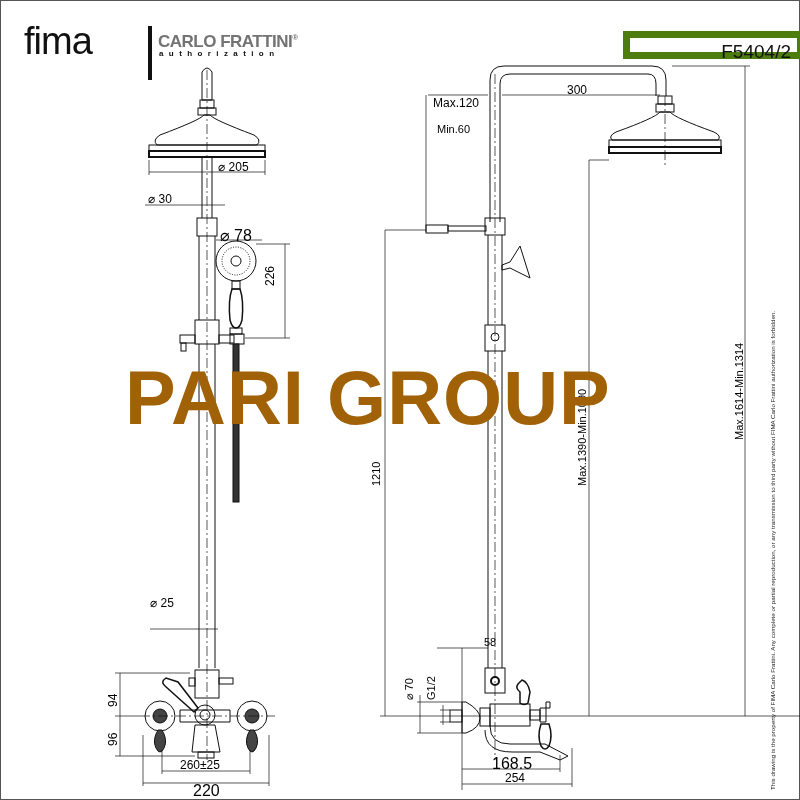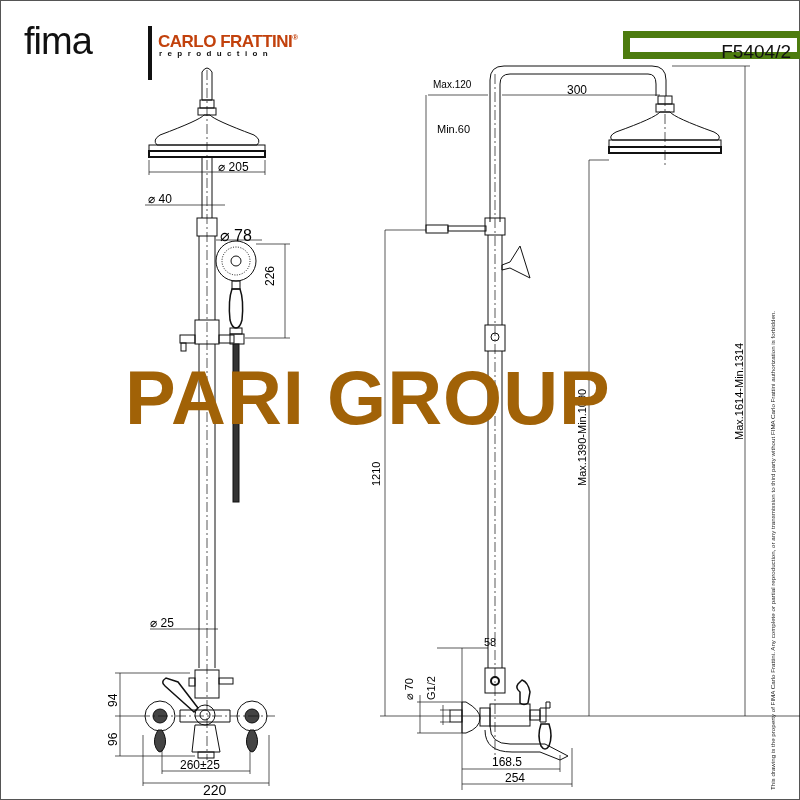--- a/index.html
+++ b/index.html
@@ -1,37 +1,37 @@
 <!DOCTYPE html>
 <html><head>
 <meta charset="utf-8">
 <style>
   html,body{margin:0;padding:0;background:#fff;}
   body{width:800px;height:800px;position:relative;overflow:hidden;font-family:"Liberation Sans",sans-serif;}
   .frame{position:absolute;left:0;top:0;width:798px;height:798px;border:1px solid #555;}
   .logo{position:absolute;left:24px;top:20px;height:60px;}
   .logo-fima{position:absolute;left:0;top:2px;font-family:"Liberation Sans",sans-serif;font-size:38px;letter-spacing:-1px;color:#111;line-height:1;}
   .logo-bar{position:absolute;left:124px;top:6px;width:4px;height:54px;background:#111;}
-  .logo-cf{position:absolute;left:134px;top:13px;font-size:17px;font-weight:bold;color:#c2410c;letter-spacing:-0.5px;white-space:nowrap;line-height:1;}
+  .logo-cf{position:absolute;left:134px;top:13px;font-size:17px;font-weight:bold;color:#737373;letter-spacing:-0.5px;white-space:nowrap;line-height:1;}
   .logo-sub{position:absolute;left:135px;top:30px;font-size:8px;font-weight:bold;letter-spacing:5.4px;color:#111;white-space:nowrap;line-height:1;}
   .code-box{position:absolute;left:623px;top:31px;width:181px;height:28px;border:7px solid #4d7c0f;box-sizing:border-box;text-align:right;padding-right:6px;font-size:19px;line-height:27px;color:#111;}
   .watermark{position:absolute;left:125px;top:360px;font-size:76px;font-weight:bold;color:#a16207;letter-spacing:1px;white-space:nowrap;line-height:1;}
   .notice{position:absolute;left:769px;top:790px;transform-origin:0 0;transform:rotate(-90deg);font-size:6.2px;color:#222;white-space:nowrap;}
   svg{position:absolute;left:0;top:0;}
 </style>
 </head>
 <body>
 
 <div class="frame"></div>
 
 <div class="logo">
   <span class="logo-fima">fima</span>
   <span class="logo-bar"></span>
   <span class="logo-cf"><span>CARLO FRATTINI</span><sup style="font-size:8px">®</sup></span>
-  <span class="logo-sub">reproduction</span>
+  <span class="logo-sub">authorization</span>
 </div>
 
 <div class="code-box">F5404/2</div>
 
 <svg width="800" height="800" viewBox="0 0 800 800">
   <g stroke="#111" stroke-width="1" fill="none">
 
     <g>
 
       <path d="M202 100 L202 72 Q207 64 212 72 L212 100 Z"></path>
@@ -174,35 +174,35 @@
       <line x1="443" y1="705" x2="443" y2="725"></line>
       <line x1="462" y1="769" x2="560" y2="769"></line>
       <line x1="560" y1="755" x2="560" y2="772"></line>
       <line x1="462" y1="784" x2="572" y2="784"></line>
       <line x1="572" y1="748" x2="572" y2="787"></line>
     </g>
   </g>
 </svg>
 
 <div style="position:absolute;left:218px;top:160px;font-size:12px;">⌀ 205</div>
-<div style="position:absolute;left:148px;top:192px;font-size:12px;">⌀ 40</div>
+<div style="position:absolute;left:148px;top:192px;font-size:12px;">⌀ 30</div>
 <div style="position:absolute;left:220px;top:226px;font-size:16px;">⌀ 78</div>
 <div style="position:absolute;left:263px;top:286px;font-size:12px;transform:rotate(-90deg);transform-origin:left top;">226</div>
-<div style="position:absolute;left:150px;top:616px;font-size:12px;">⌀ 25</div>
+<div style="position:absolute;left:150px;top:596px;font-size:12px;">⌀ 25</div>
 <div style="position:absolute;left:106px;top:707px;font-size:12px;transform:rotate(-90deg);transform-origin:left top;">94</div>
 <div style="position:absolute;left:106px;top:746px;font-size:12px;transform:rotate(-90deg);transform-origin:left top;">96</div>
 <div style="position:absolute;left:180px;top:758px;font-size:12px;">260±25</div>
-<div style="position:absolute;left:193px;top:782px;font-size:14px;margin-left:10px;">220</div>
+<div style="position:absolute;left:193px;top:782px;font-size:16px;">220</div>
 
 <div style="position:absolute;left:437px;top:83px;font-size:11px;margin-top:40px;">Min.60</div>
-<div style="position:absolute;left:433px;top:79px;font-size:10px;">Max.120</div>
+<div style="position:absolute;left:433px;top:96px;font-size:12px;">Max.120</div>
 <div style="position:absolute;left:567px;top:83px;font-size:12px;">300</div>
 <div style="position:absolute;left:370px;top:486px;font-size:11px;transform:rotate(-90deg);transform-origin:left top;">1210</div>
 <div style="position:absolute;left:576px;top:486px;font-size:11px;transform:rotate(-90deg);transform-origin:left top;white-space:nowrap;">Max.1390-Min.1090</div>
 <div style="position:absolute;left:733px;top:440px;font-size:11px;transform:rotate(-90deg);transform-origin:left top;white-space:nowrap;">Max.1614-Min.1314</div>
 <div style="position:absolute;left:444px;top:636px;font-size:11px;margin-left:40px;">58</div>
 <div style="position:absolute;left:403px;top:700px;font-size:11px;transform:rotate(-90deg);transform-origin:left top;white-space:nowrap;">⌀ 70</div>
 <div style="position:absolute;left:425px;top:700px;font-size:11px;transform:rotate(-90deg);transform-origin:left top;white-space:nowrap;">G1/2</div>
-<div style="position:absolute;left:492px;top:755px;font-size:12px;">168.5</div>
+<div style="position:absolute;left:492px;top:755px;font-size:16px;">168.5</div>
 <div style="position:absolute;left:505px;top:771px;font-size:12px;">254</div>
 
 <div class="watermark">PARI GROUP</div>
 <div class="notice">This drawing is the property of FIMA Carlo Frattini. Any complete or partial reproduction, or any transmission to third party without FIMA Carlo Frattini authorization is forbidden.</div>
 
 </body></html>

